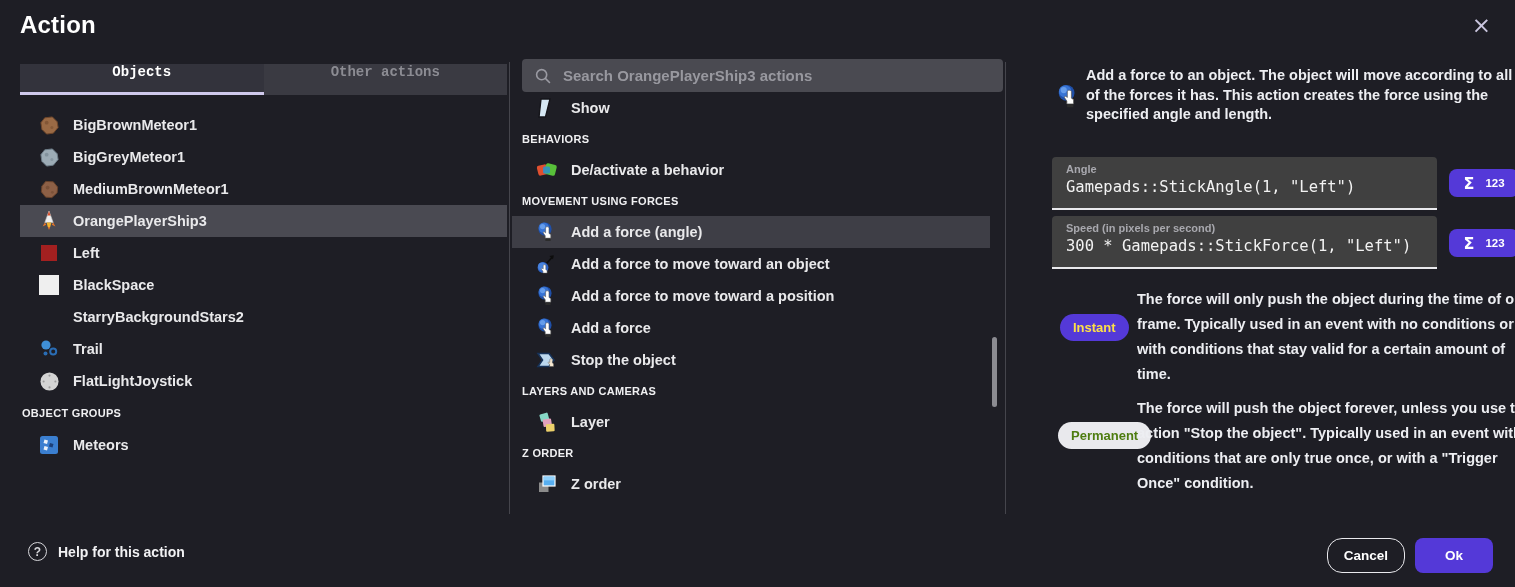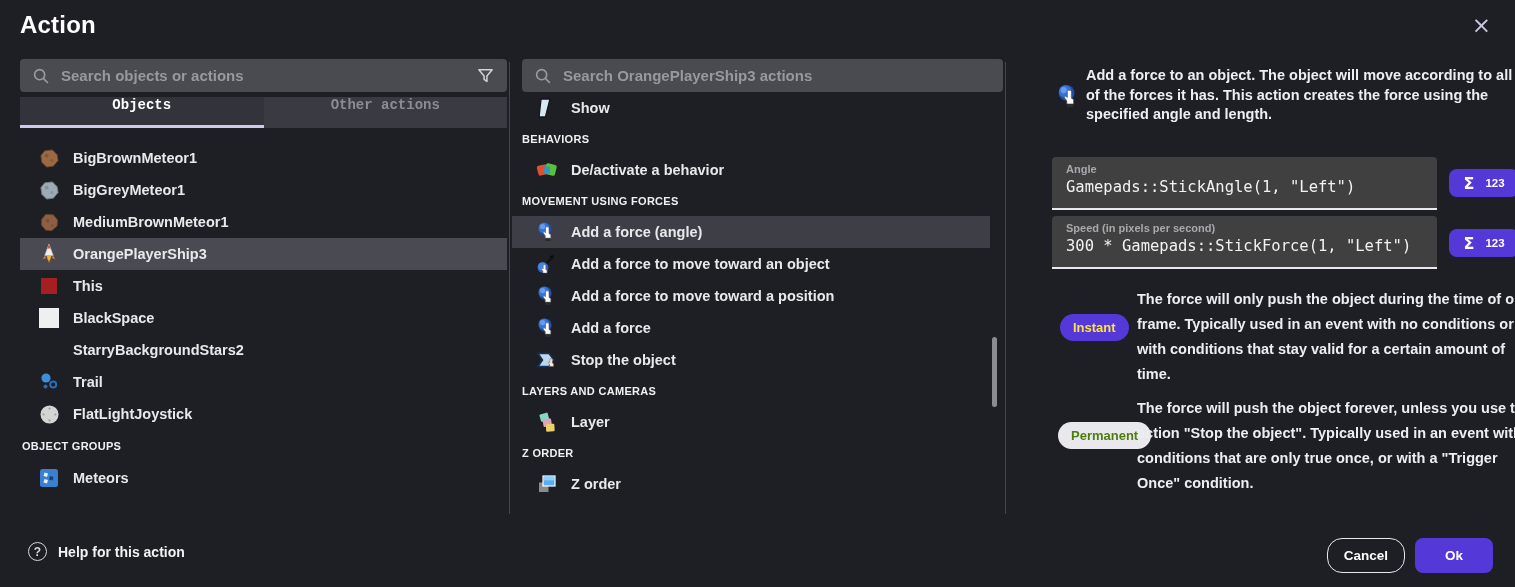--- a/index.html
+++ b/index.html
@@ -72,34 +72,20 @@
 </style>
 </head>
 <body>
 
 <div class="dialog">
 
   <div class="title">Action</div>
   <button class="close"><span>×</span></button>
 
   <div class="left-panel">
-    <div class="searchbar">
-      <span class="icon-box">
-        <svg width="18" height="18" viewBox="0 0 20 20" fill="none" stroke="#9a9aa2" stroke-width="1.8" stroke-linecap="round">
-            <circle cx="8.5" cy="8.5" r="5.6"></circle>
-            <path d="M12.9 12.9 L17.2 17.2"></path>
-          </svg>
-      </span>
-      <input placeholder="Search objects or actions" style="">
-      <span class="icon-box">
-        <svg width="19" height="19" viewBox="0 0 20 20" fill="none" stroke="#d2d2d8" stroke-width="1.6" stroke-linejoin="round">
-            <path d="M3 4 h14 l-5.5 6.5 v5.8 l-3-2.3 v-3.5 Z"></path>
-          </svg>
-      </span>
-    </div>
     <div class="tabs">
       <div class="tab active">
           <span>Objects</span>
         </div>
       <div class="tab inactive">
           <span>Other actions</span>
         </div>
     </div>
     <div class="obj-list" id="object-list">
         <div class="row">
@@ -144,21 +130,21 @@
             </svg>
           </span>
           <span class="lbl">OrangePlayerShip3</span>
         </div>
         <div class="row">
           <span class="ic">
             <svg width="20" height="20" viewBox="0 0 20 20">
               <rect x="2" y="2" width="16" height="16" fill="#a32020"></rect>
             </svg>
           </span>
-          <span class="lbl">This</span>
+          <span class="lbl">Left</span>
         </div>
         <div class="row">
           <span class="ic">
             <svg width="22" height="22" viewBox="0 0 22 22">
               <rect x="1" y="1" width="20" height="20" fill="#efefef"></rect>
             </svg>
           </span>
           <span class="lbl">BlackSpace</span>
         </div>
         <div class="row">

